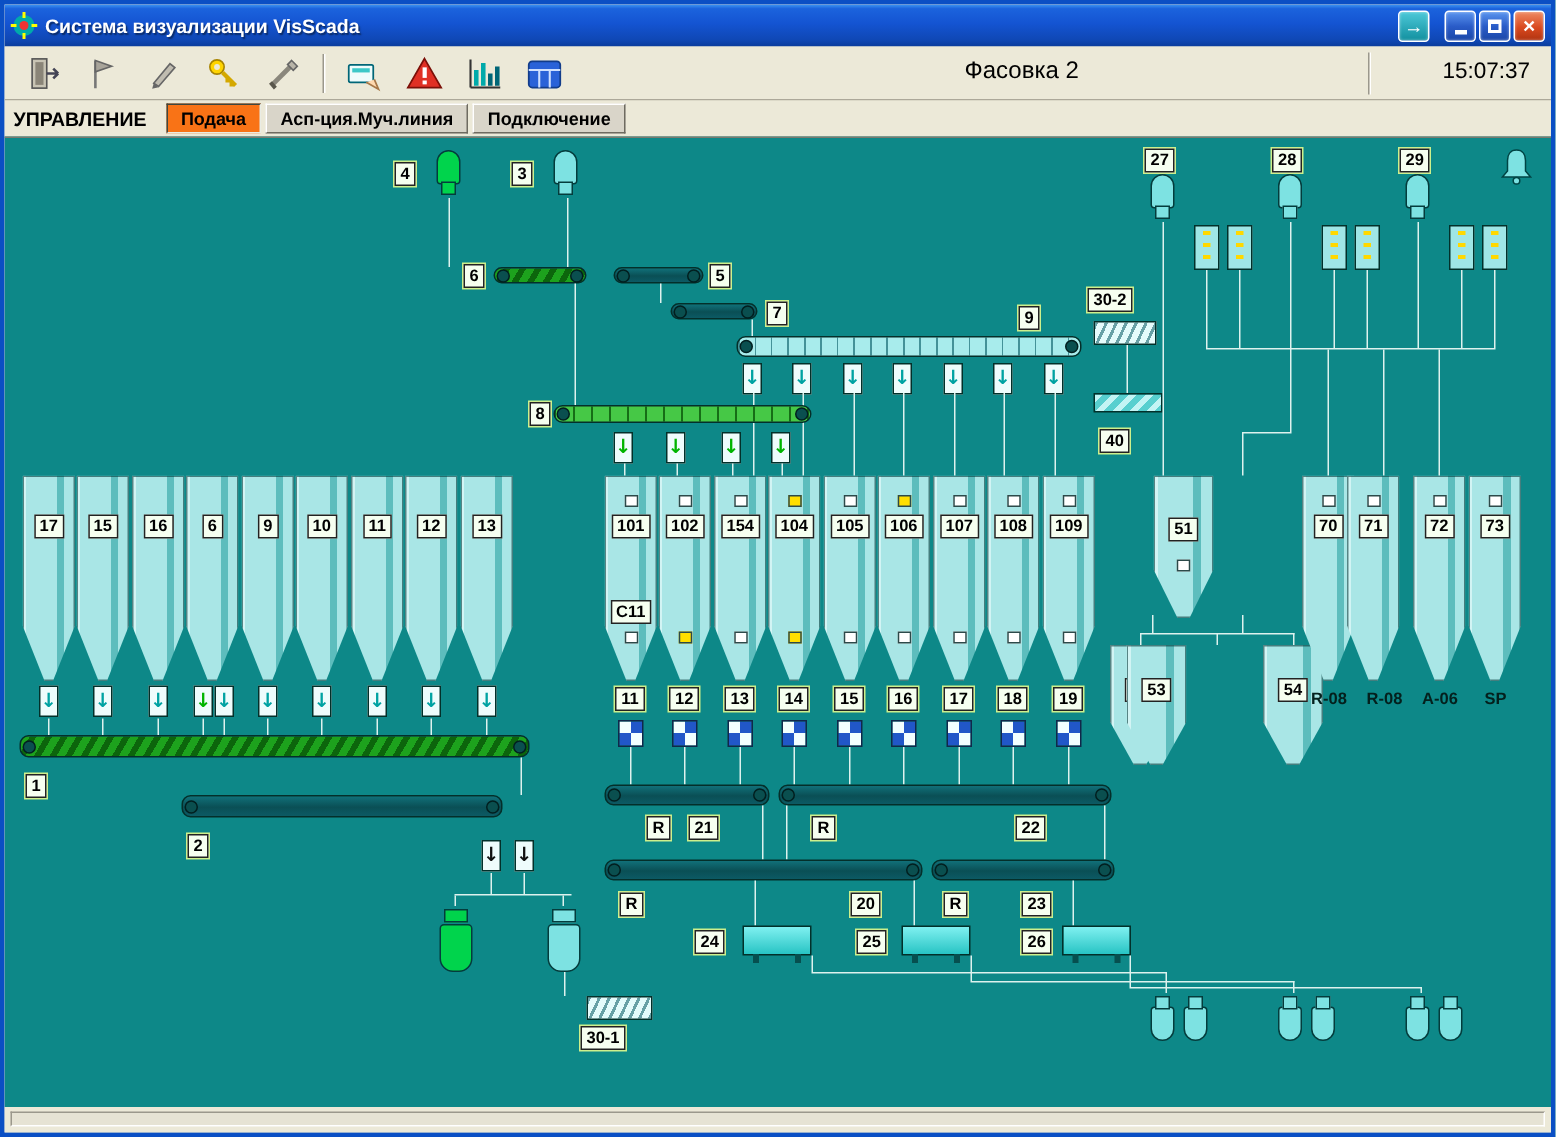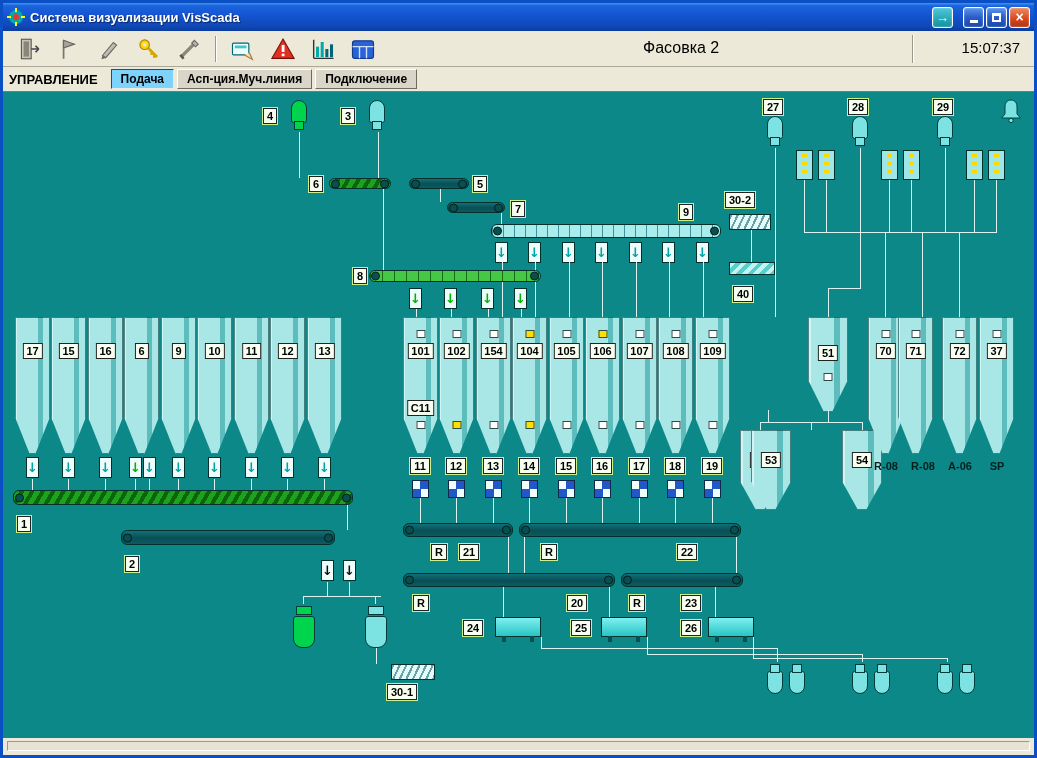--- a/index.html
+++ b/index.html
@@ -29,21 +29,21 @@
   .tsep { width:2px; height:26px; margin:0 6px; border-left:1px solid #9b988c; border-right:1px solid #fff; }
   .screen-title { position:absolute; left:640px; top:8px; font-size:16px; color:#000; }
   .clock { position:absolute; right:14px; top:8px; font-size:15px; color:#000; }
   .clock-sep { position:absolute; right:120px; top:4px; width:2px; height:28px; border-left:1px solid #9b988c; border-right:1px solid #fff; }
 
   
   .tabrow { position:absolute; left:0; right:0; top:64px; height:24px; background:#ece9d8; display:flex; align-items:center; padding:0 6px; gap:3px; }
   .ctl-label { font-weight:bold; font-size:13px; margin-right:10px; color:#000; }
   .tab { height:20px; padding:2px 9px; font:bold 12px "Liberation Sans",sans-serif; color:#000;
     background:#d9d5c9; border:1px solid; border-color:#ffffff #6e6b60 #6e6b60 #ffffff; cursor:default; }
-  .tab.active { background:#7dd3fc; border-color:#3f473f #e9ece4 #e9ece4 #3f473f; }
+  .tab.active { background:#f97316; border-color:#3f473f #e9ece4 #e9ece4 #3f473f; }
 
   
   .canvas { position:absolute; left:0; right:0; top:88px; height:647px; background:var(--canvas,#0d8888); border-top:1px solid #7a7a6e; overflow:hidden; }
 
   .pl { position:absolute; background:#f6fff0; border:1px solid #222; box-shadow:0 0 0 1px #cdf08c;
     color:#000; font:bold 11px "Liberation Sans",sans-serif; line-height:12px; padding:1px 3px; text-align:center; white-space:nowrap; }
   .ln { position:absolute; background:var(--line,#ddf2ee); }
 
   .bin { position:absolute; top:225px; width:35px; height:137px;
     background:linear-gradient(90deg,var(--bin-top,#d2f4f4) 0 7%,var(--bin-front,#a9e6e6) 7% 66%,var(--bin-side,#5dbdbd) 66% 80%,var(--bin-front,#a9e6e6) 80% 100%);
@@ -471,21 +471,21 @@
     <i class="ln" style="left:823px;top:88px;width:1px;height:52px"></i>
     <i class="ln" style="left:886px;top:88px;width:1px;height:52px"></i>
     <i class="ln" style="left:908px;top:88px;width:1px;height:52px"></i>
     <i class="ln" style="left:971px;top:88px;width:1px;height:52px"></i>
     <i class="ln" style="left:993px;top:88px;width:1px;height:52px"></i>
     <i class="ln" style="left:801px;top:140px;width:193px;height:1px"></i>
     <i class="ln" style="left:882px;top:141px;width:1px;height:84px"></i>
     <i class="ln" style="left:919px;top:141px;width:1px;height:84px"></i>
     <i class="ln" style="left:956px;top:141px;width:1px;height:84px"></i>
 
-    <div class="bin s50" style="left:805px">
+    <div class="bin s50" style="left:766px">
         <span class="pl">51</span>
         <span class="ind" style="top:56px"></span>
       </div>
     <i class="ln" style="left:765px;top:318px;width:1px;height:12px"></i>
     <i class="ln" style="left:825px;top:318px;width:1px;height:12px"></i>
     <i class="ln" style="left:757px;top:330px;width:103px;height:1px"></i>
     <i class="ln" style="left:757px;top:330px;width:1px;height:8px"></i>
     <i class="ln" style="left:808px;top:330px;width:1px;height:8px"></i>
     <i class="ln" style="left:859px;top:330px;width:1px;height:8px"></i>
     <div class="bin s52" style="left:737px">
@@ -505,21 +505,21 @@
     <div class="bin" style="left:895px">
         <span class="ind" style="top:13px"></span>
         <span class="pl">71</span>
       </div>
     <div class="bin" style="left:939px">
         <span class="ind" style="top:13px"></span>
         <span class="pl">72</span>
       </div>
     <div class="bin" style="left:976px">
         <span class="ind" style="top:13px"></span>
-        <span class="pl">37</span>
+        <span class="pl">73</span>
       </div>
     <span class="cap" style="left:865px;top:368px">R-08</span>
     <span class="cap" style="left:902px;top:368px">R-08</span>
     <span class="cap" style="left:939px;top:368px">A-06</span>
     <span class="cap" style="left:976px;top:368px">SP</span>
 
     <div class="lamp dn" style="left:762px;top:570px"></div>
     <div class="lamp dn" style="left:784px;top:570px"></div>
     <div class="lamp dn" style="left:847px;top:570px"></div>
     <div class="lamp dn" style="left:869px;top:570px"></div>

